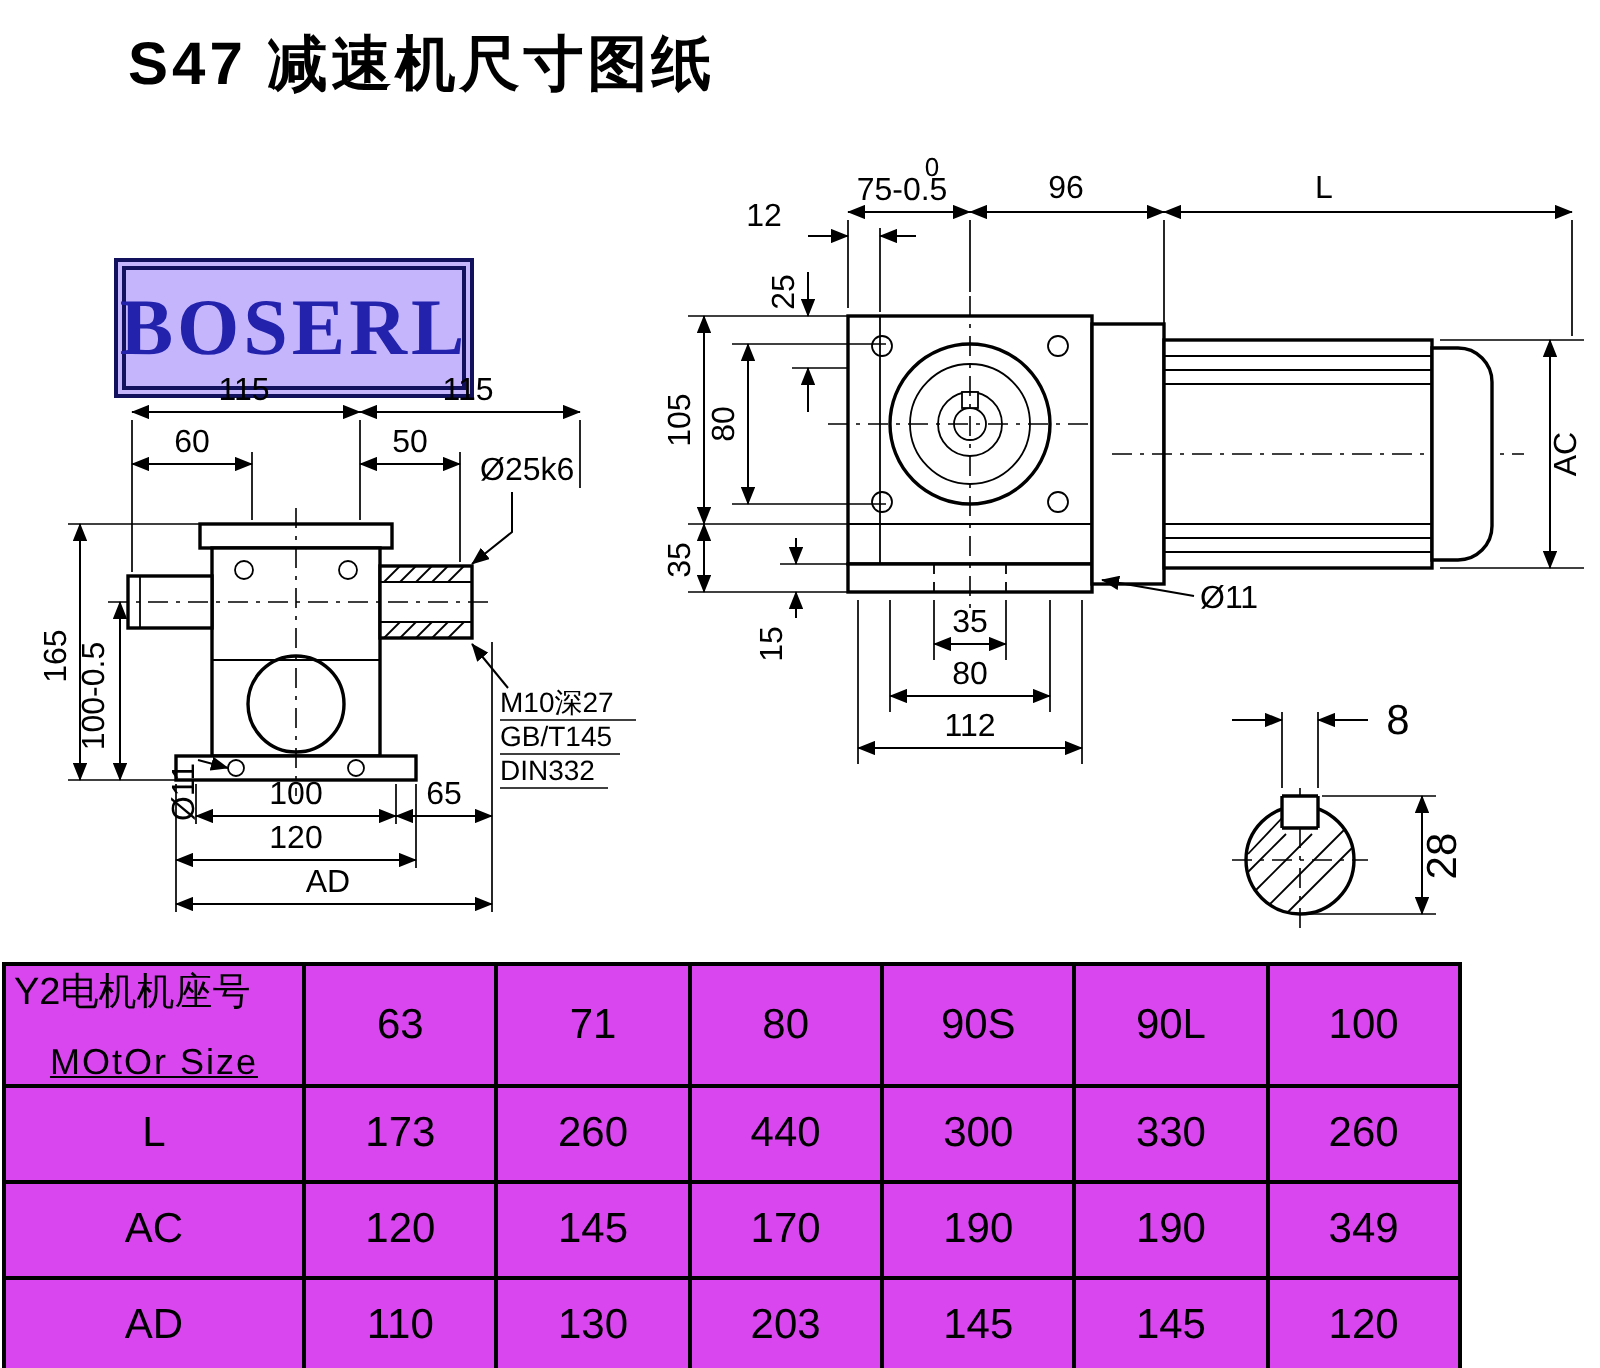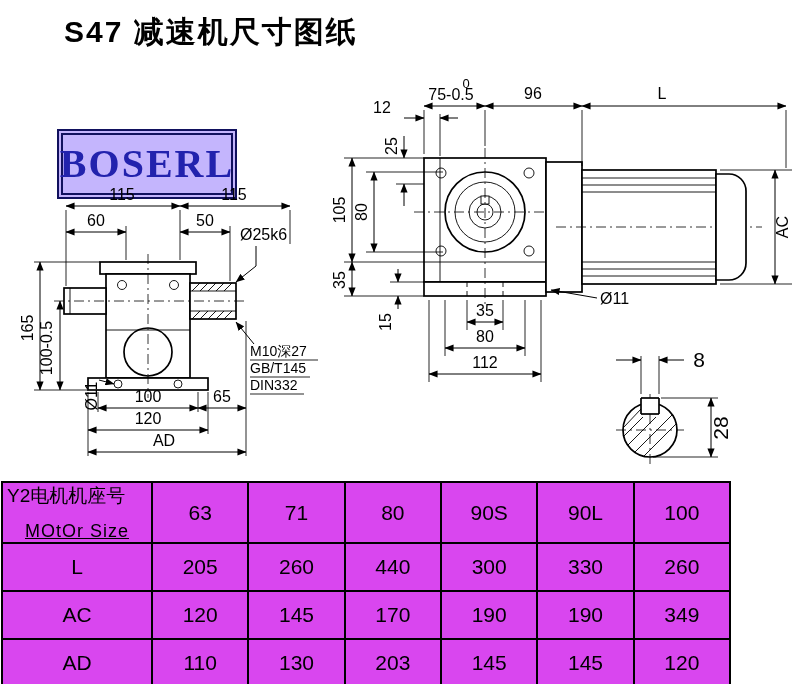--- a/index.html
+++ b/index.html
@@ -253,21 +253,21 @@
       </th>
       <td>63</td>
       <td>71</td>
       <td>80</td>
       <td>90S</td>
       <td>90L</td>
       <td>100</td>
     </tr>
     <tr>
       <td>L</td>
-      <td>205</td>
+      <td>173</td>
       <td>260</td>
       <td>440</td>
       <td>300</td>
       <td>330</td>
       <td>260</td>
     </tr>
     <tr>
       <td>AC</td>
       <td>120</td>
       <td>145</td>

